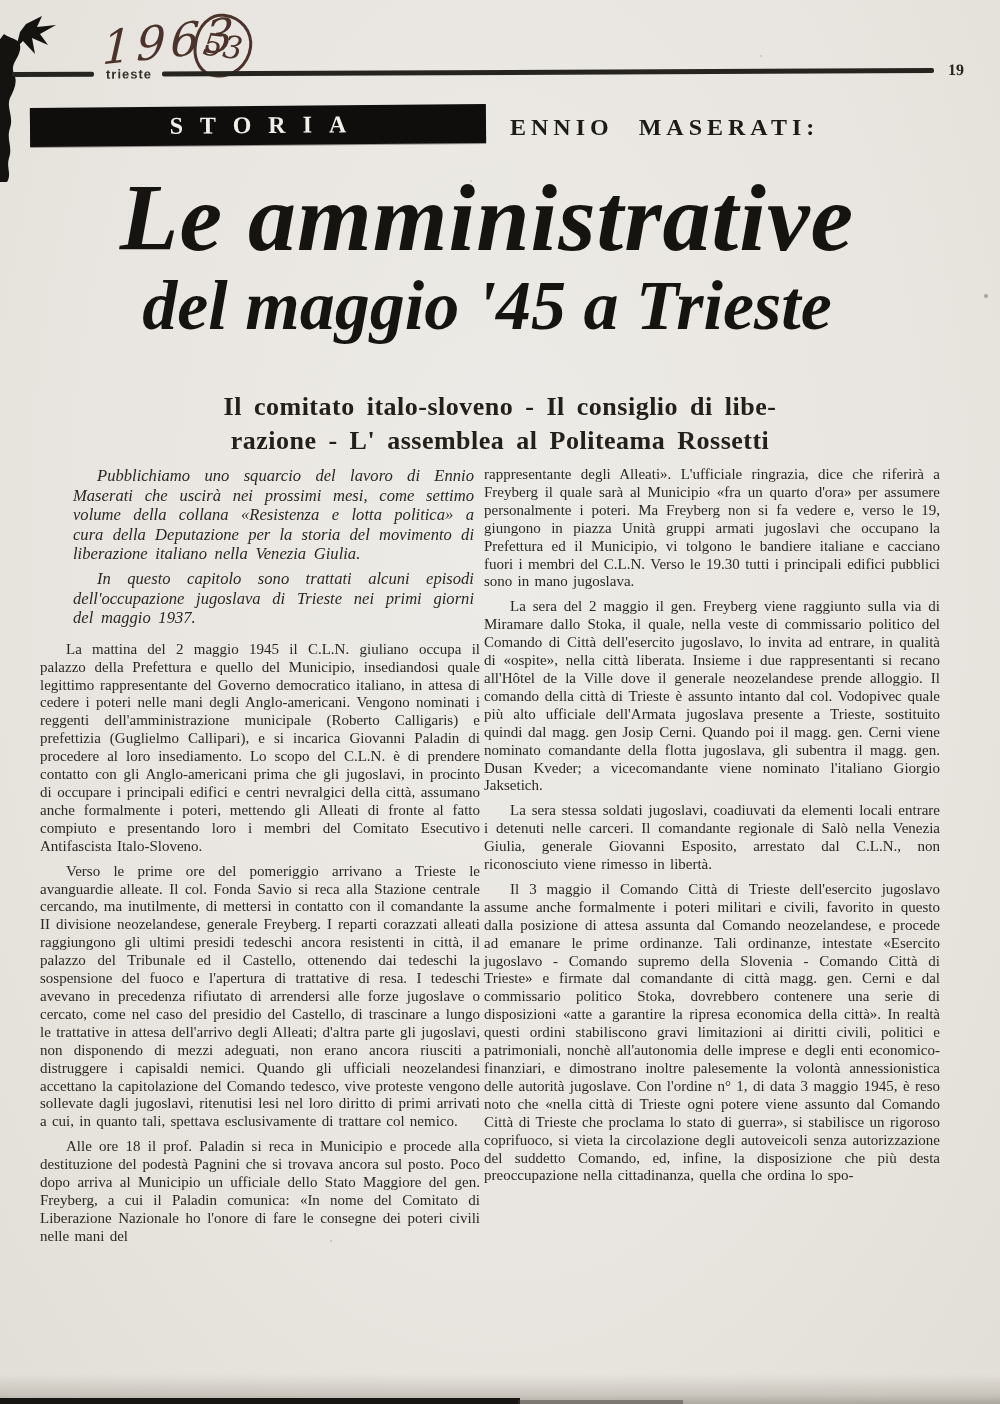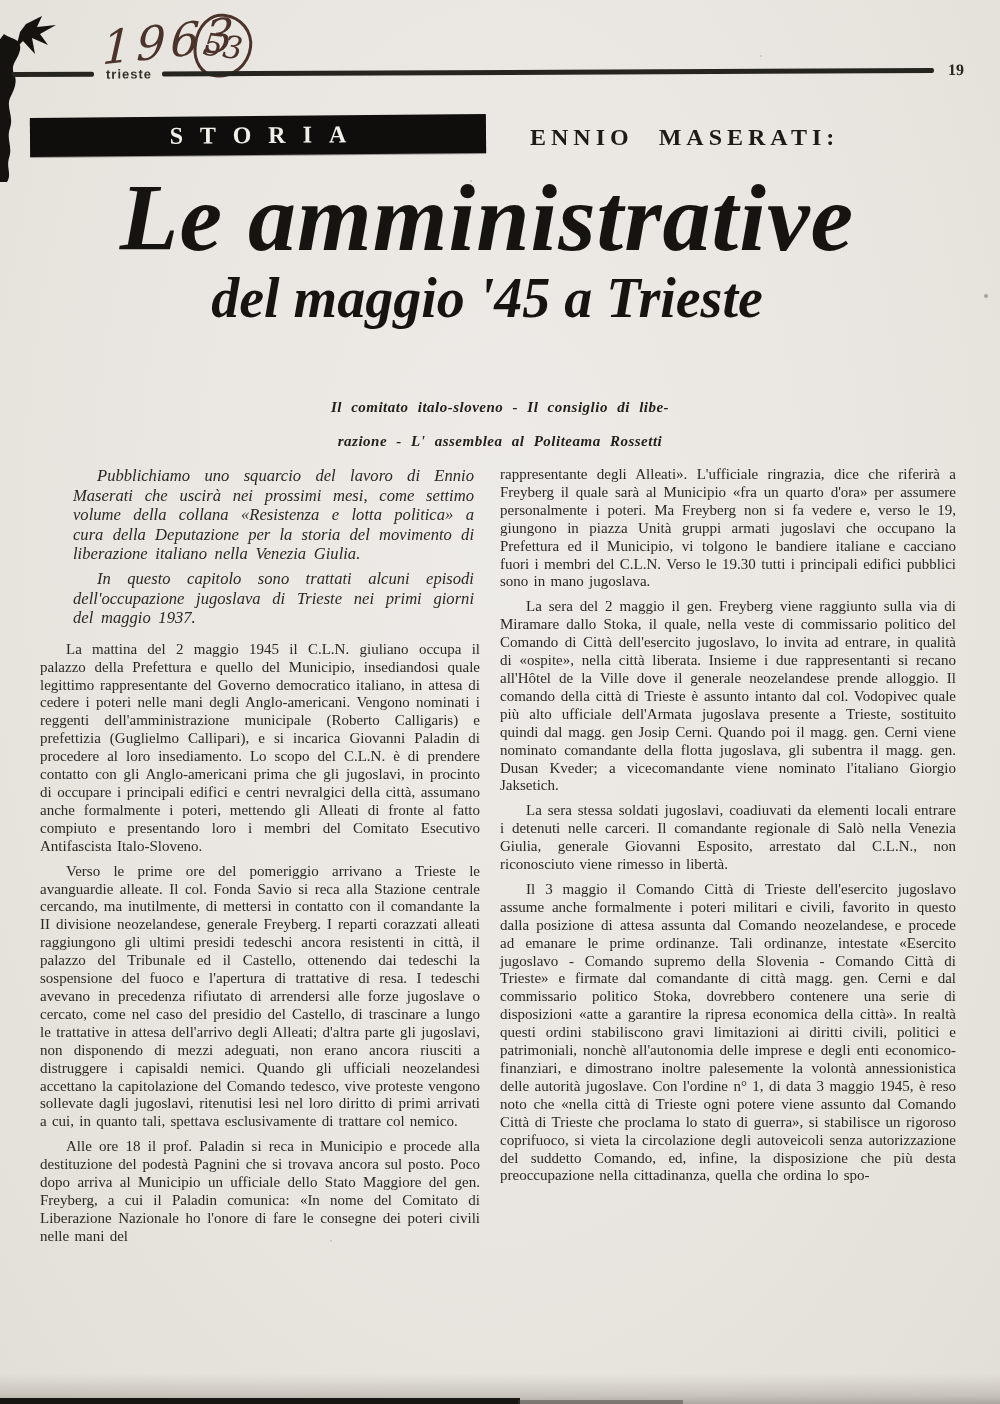--- a/index.html
+++ b/index.html
@@ -42,55 +42,55 @@
   }
   .rule-short { width: 82px; height: 5px; background: #26241f; border-radius: 2px; }
   .journal-label {
     font-family: "Liberation Sans", sans-serif; font-weight: 700;
     font-size: 13px; letter-spacing: 1px; color: #33302a; margin: 0 10px 0 12px;
   }
   .rule-long { flex: 1; height: 5px; background: #26241f; border-radius: 2px; }
   .page-number { font-weight: 700; font-size: 16px; margin-left: 14px; color: #26241f; }
 
   
-  .section-row { position: absolute; top: 116px; left: 30px; display: flex; align-items: center; }
+  .section-row { position: absolute; top: 106px; left: 30px; display: flex; align-items: center; }
   .section-bar {
     width: 456px; height: 39px; background: #0f0e0c;
     display: flex; align-items: center; justify-content: center;
     transform: rotate(-0.5deg);
     box-shadow: 0 1px 0 rgba(0,0,0,0.35);
   }
   .section-label {
     color: #f1efe9; font-weight: 700; font-size: 24px;
     letter-spacing: 17px; padding-left: 17px;
   }
   .author-label {
-    margin-left: 44px; padding-top: 4px;
+    margin-left: 24px; padding-top: 4px;
     font-weight: 700; font-size: 24px; letter-spacing: 5px; word-spacing: 14px;
     color: #1d1b17;
   }
 
   
   .headline {
     position: absolute; top: 166px; left: 82px; width: 810px;
     text-align: center; font-style: italic; font-weight: 700;
     color: #161411;
   }
   .headline-line1 { font-size: 96px; line-height: 1.08; letter-spacing: 1px; white-space: nowrap; }
-  .headline-line2 { font-size: 56px; line-height: 1.02; white-space: nowrap; font-family: Liberation Serif, serif; }
+  .headline-line2 { font-size: 70px; line-height: 1.02; white-space: nowrap; font-family: Liberation Serif, serif; }
 
   
   .deck {
     position: absolute; top: 390px; left: 0; width: 100%;
-    text-align: center; font-weight: 700; font-size: 15px; line-height: 34px;
-    letter-spacing: 0.5px; word-spacing: 5px; color: #23201b; font-style: italic;
+    text-align: center; font-weight: 700; font-size: 26px; line-height: 34px;
+    letter-spacing: 0.5px; word-spacing: 5px; color: #23201b;
   }
 
   
-  .columns { position: absolute; top: 466px; left: 40px; display: flex; gap: 20px; }
+  .columns { position: absolute; top: 466px; left: 40px; display: flex; gap: 4px; }
   .col-left { width: 440px; }
   .col-right { width: 456px; }
   .columns p {
     margin: 0 0 7px 0; text-align: justify;
     font-size: 15px; line-height: 17.9px; word-spacing: 1.5px;
     color: #2b2823;
   }
   .columns p.indent { text-indent: 26px; }
   .editorial-intro { margin-bottom: 13px; }
   .editorial-intro p {

